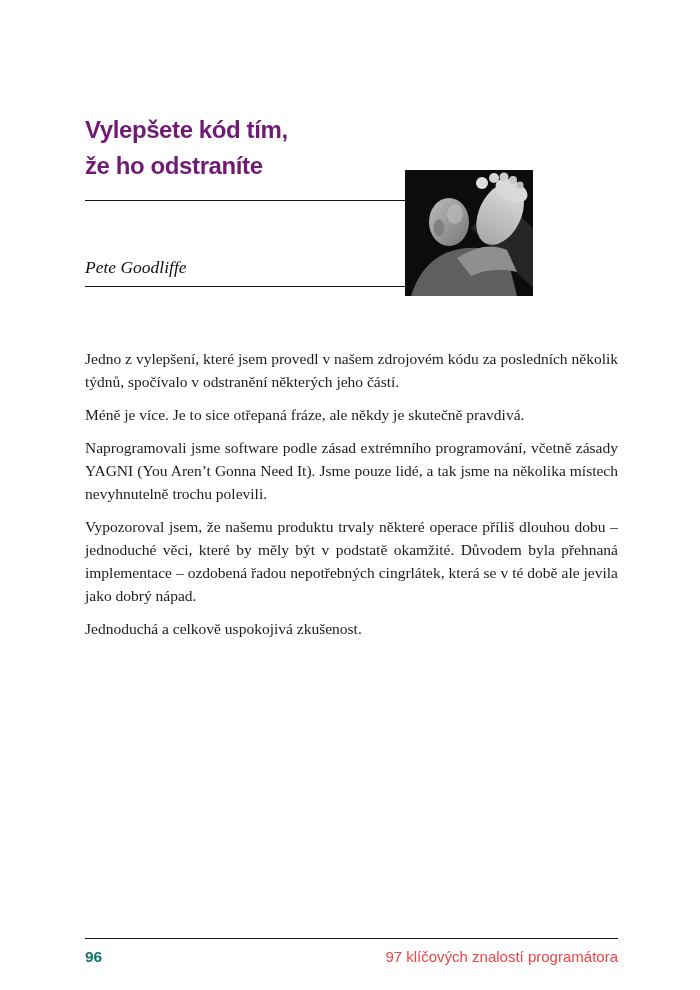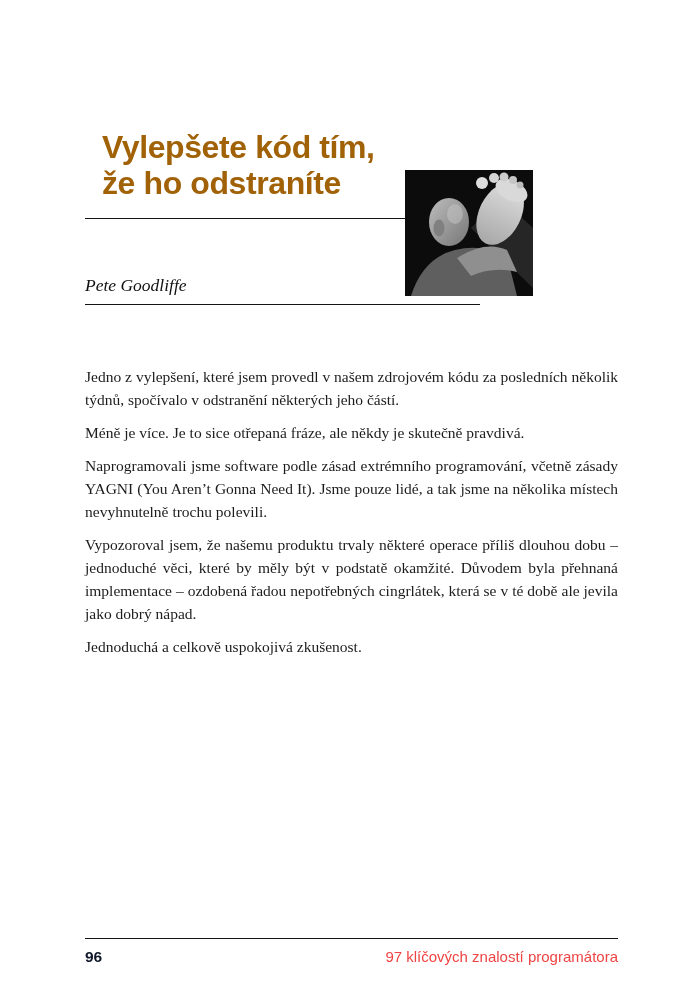--- a/index.html
+++ b/index.html
@@ -13,27 +13,27 @@
     color:#1c1c1c;
   }
   .content {
     position:absolute;
     left:85px;
     width:533px;
     top:0;
   }
   .header { padding-top:112px; }
   .title {
-    margin:17px;
+    margin:0;
     font-family:"Liberation Sans", sans-serif;
     font-weight:700;
-    font-size:32px;
+    font-size:24px;
     line-height:36px;
     letter-spacing:-0.4px;
-    color:#a16207;
+    color:#701a75;
   }
   .title-line { display:block; }
   .header-left { width:395px; }
   .rule {
     width:395px;
     border-top:1.4px solid #141414;
     height:0;
   }
   .rule-top { margin-top:16px; }
   .author {
@@ -69,21 +69,21 @@
     border-top:1.2px solid #141414;
     padding-top:9px;
     display:flex;
     justify-content:space-between;
     align-items:baseline;
     font-family:"Liberation Sans", sans-serif;
   }
   .pagenum {
     font-weight:700;
     font-size:15.5px;
-    color:#0f172a;
+    color:#0f766e;
   }
   .booktitle {
     font-size:15px;
     color:#ef4444;
     margin-left:24px;
   }
 </style>
 </head>
 <body>
 

